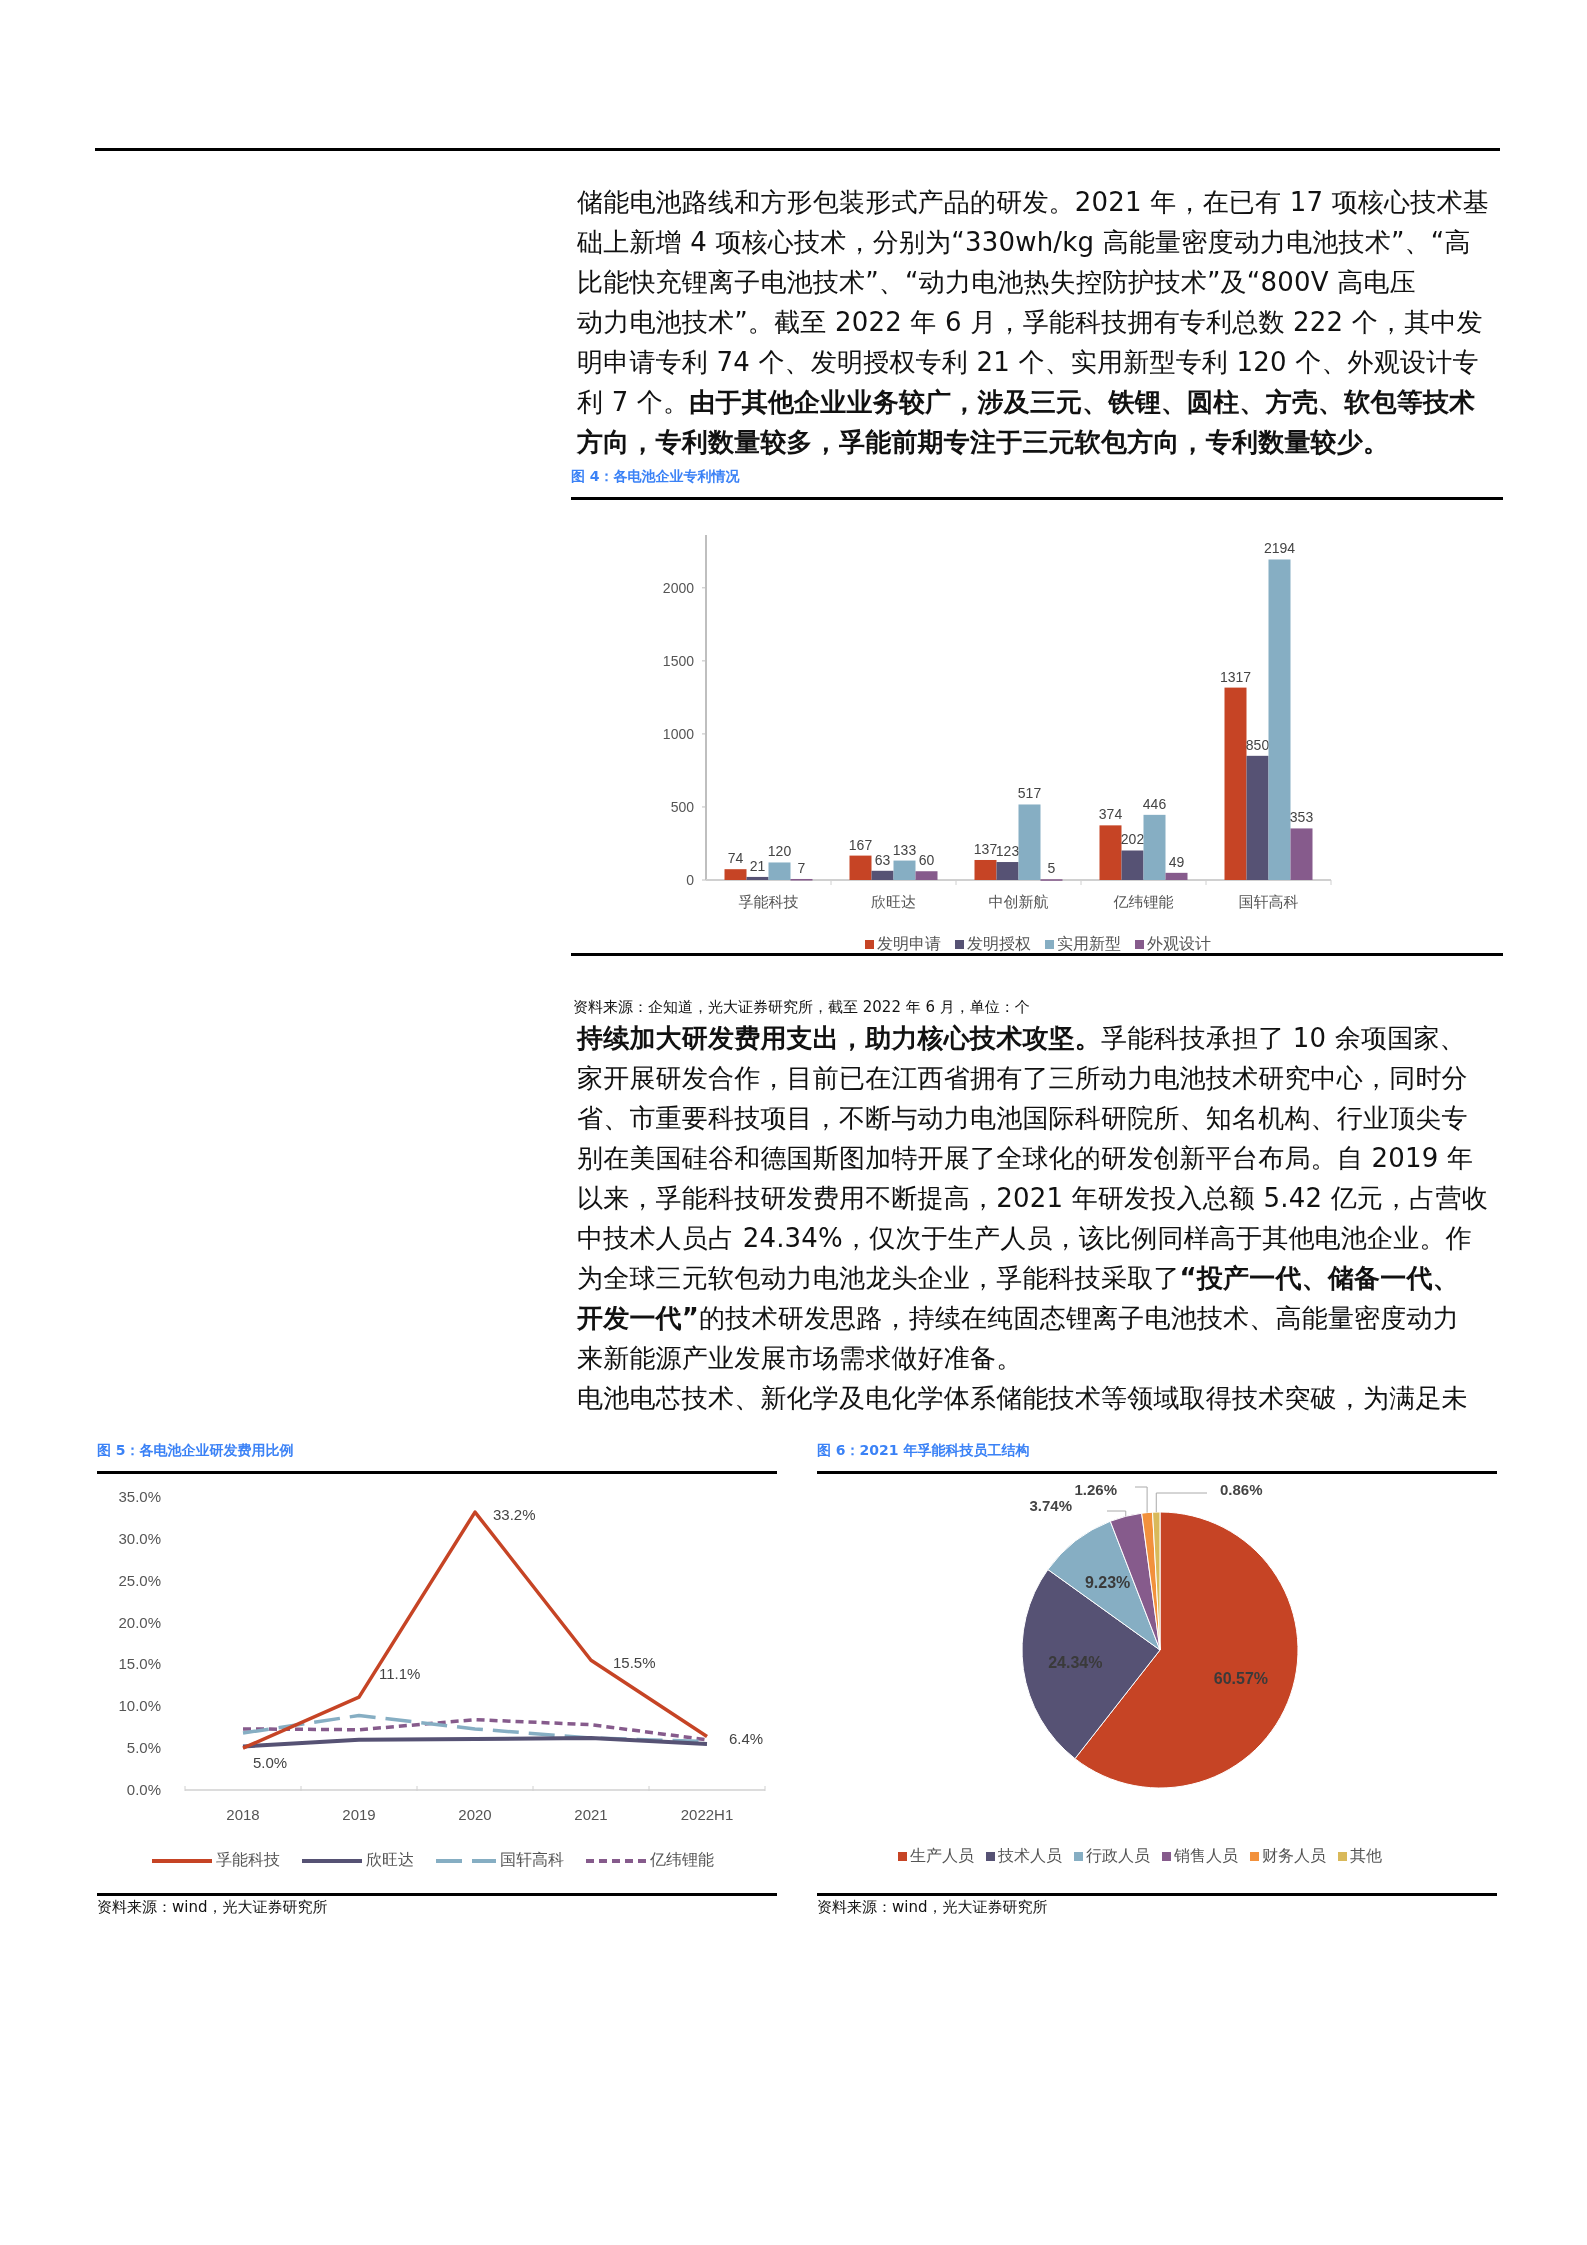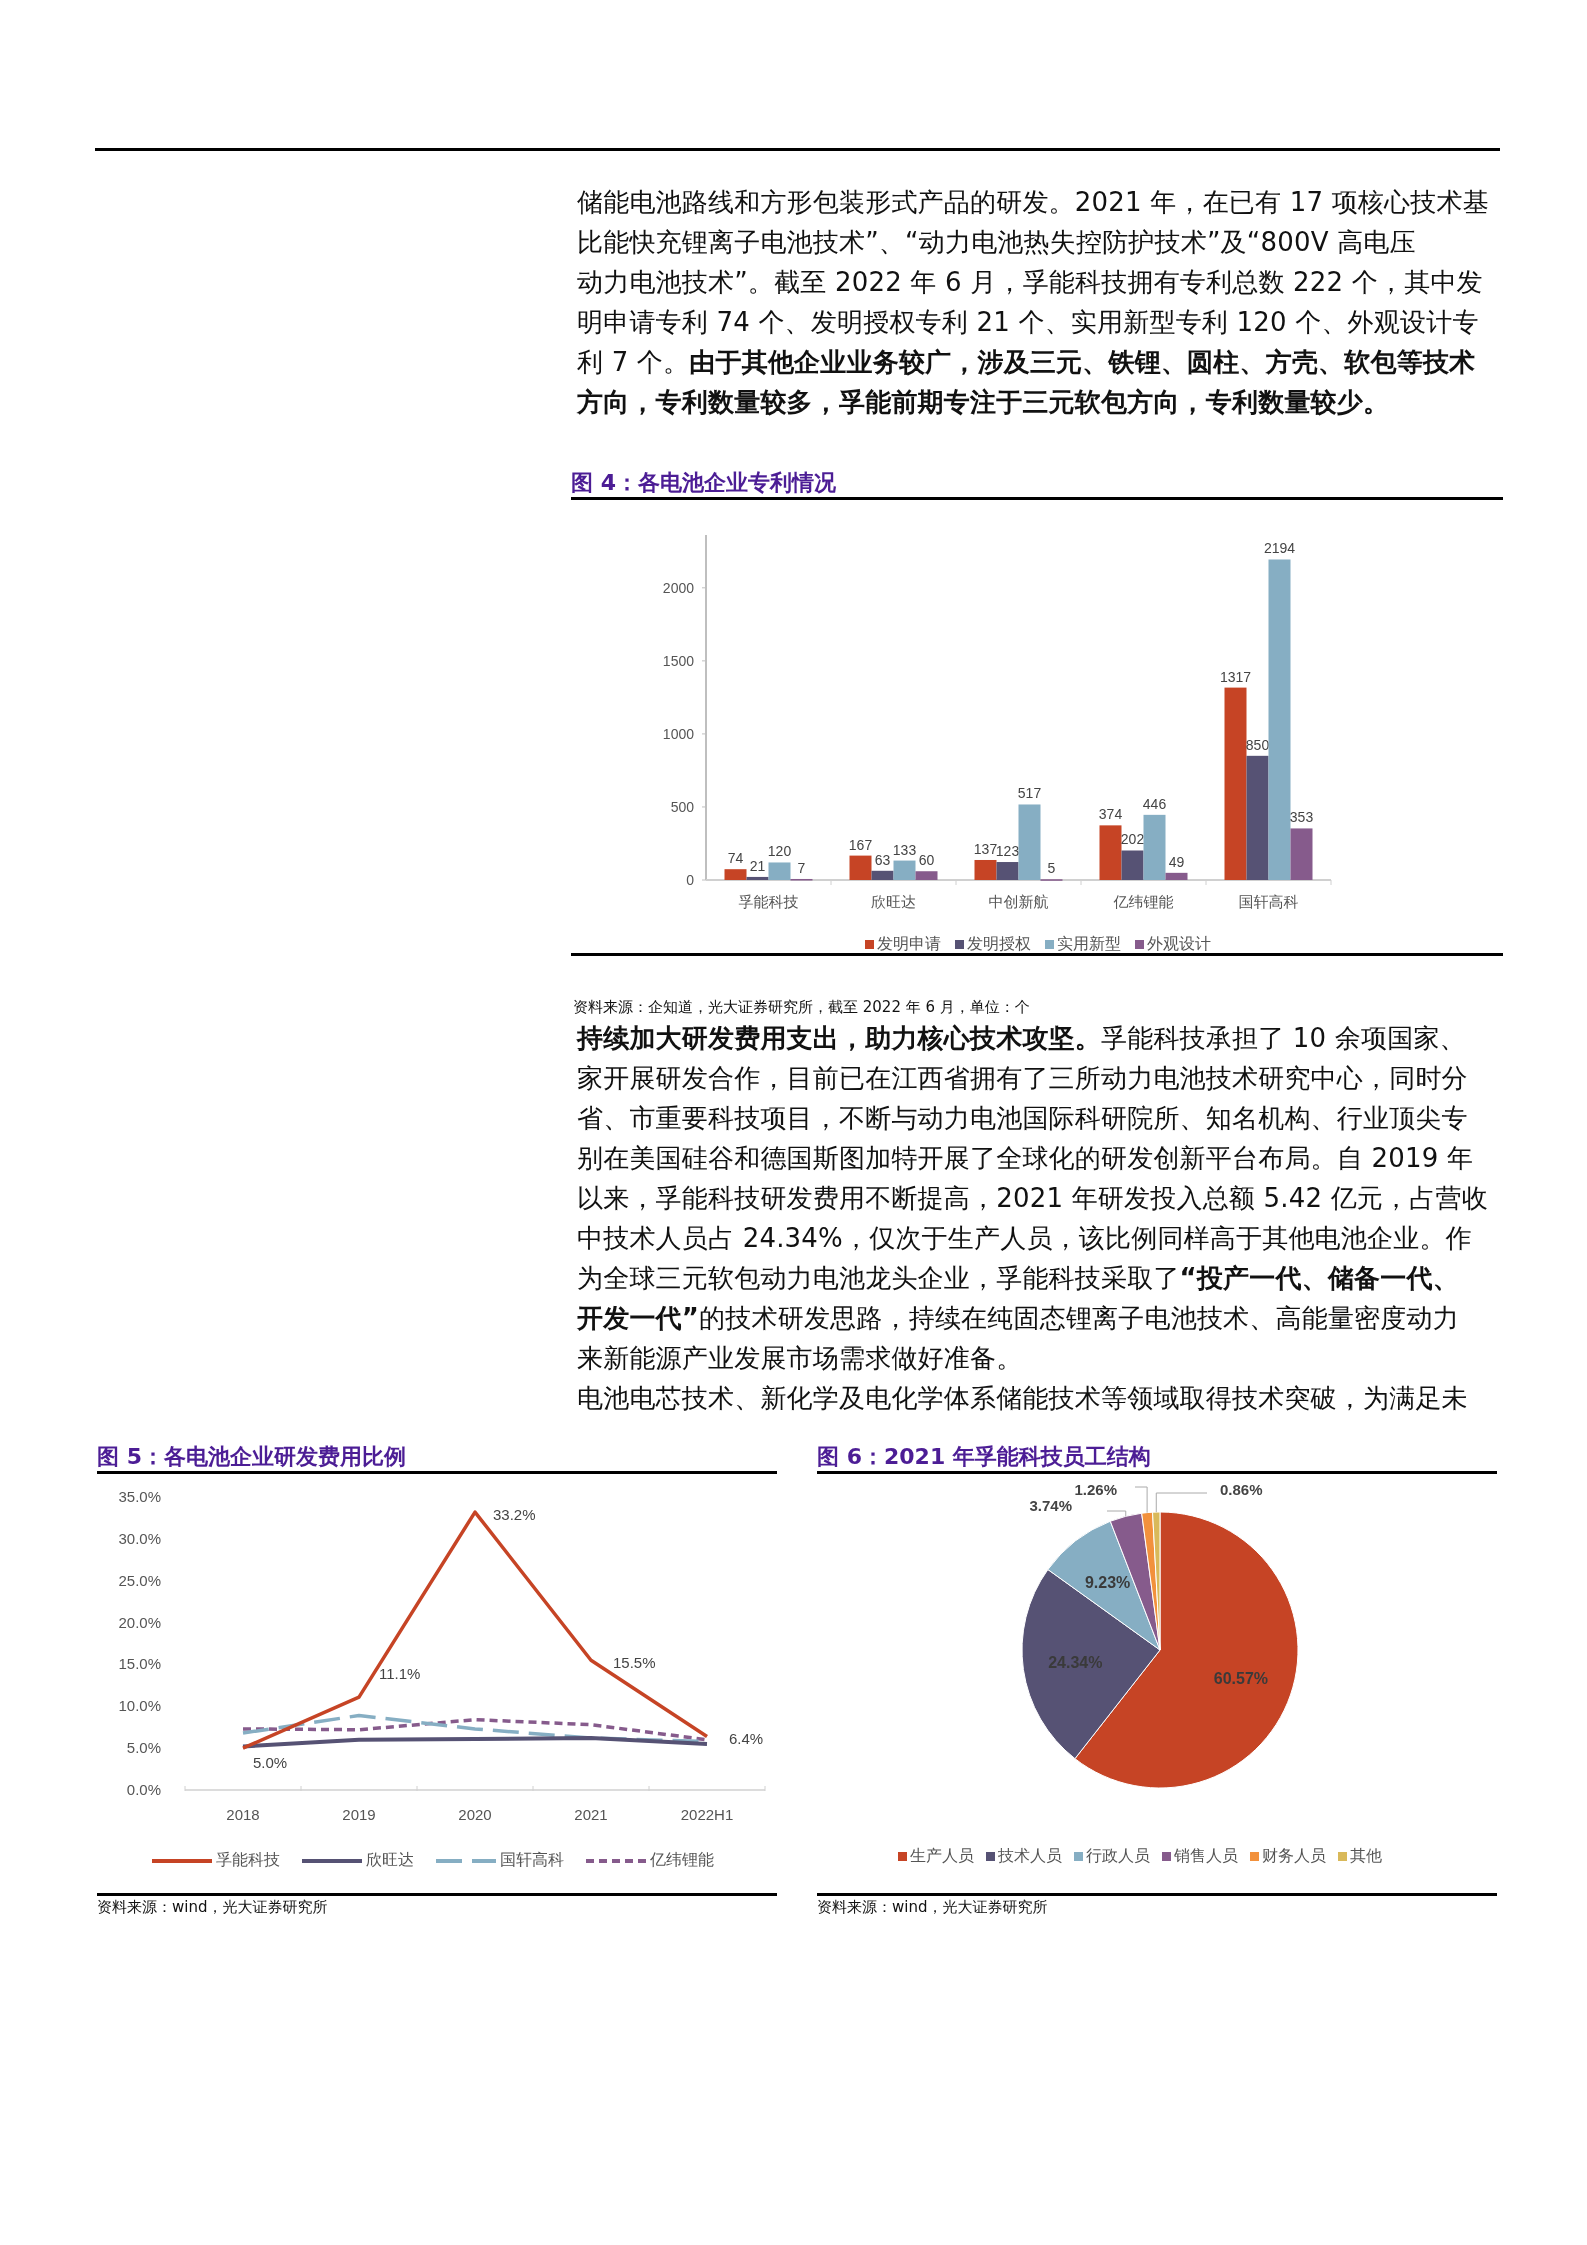--- a/index.html
+++ b/index.html
@@ -1,36 +1,37 @@
 <!DOCTYPE html>
 <html><head>
 <meta charset="utf-8">
 <style>
   html, body { margin: 0; padding: 0; background: #ffffff; }
   body { width: 1587px; height: 2245px; position: relative; font-family: "DejaVu Sans", "Liberation Sans", sans-serif; color: #111; overflow: hidden; }
   .top-rule { position: absolute; left: 95px; top: 148px; width: 1405px; height: 3px; background: #000; }
   .para { position: absolute; left: 577px; width: 925px; font-size: 26px; line-height: 40px; letter-spacing: 0.2px; text-align: justify; color: #111; }
   .para b { font-weight: bold; }
-  .fig-title { position: absolute; font-size: 22px; font-weight: bold; color: #4c1d95; text-align: center; }
+  .fig-title { position: absolute; font-size: 14px; font-weight: bold; color: #3b82f6; text-align: center; }
   .fig-rule { position: absolute; height: 3px; background: #000; }
   .source { position: absolute; font-size: 15px; color: #111; }
   svg text { font-family: "Liberation Sans", "DejaVu Sans", sans-serif; }
   .legend { position: absolute; display: flex; gap: 14px; font-size: 16px; color: #555; align-items: flex-end; }
   .legend-item { display: flex; align-items: center; gap: 3px; }
   .sw { display: inline-block; width: 9px; height: 9px; }
   .line-legend { position: absolute; display: flex; gap: 22px; font-size: 16px; color: #555; align-items: center; }
   .line-legend .legend-item { gap: 4px; }
 </style>
 </head>
 <body>
 
 <div class="top-rule"></div>
 
 <div class="para" style="top:182px;">
   <div>储能电池路线和方形包装形式产品的研发。2021 年，在已有 17 项核心技术基</div>
+  <div>础上新增 4 项核心技术，分别为“330wh/kg 高能量密度动力电池技术”、“高</div>
   <div>比能快充锂离子电池技术”、“动力电池热失控防护技术”及“800V 高电压</div>
   <div>动力电池技术”。截至 2022 年 6 月，孚能科技拥有专利总数 222 个，其中发</div>
   <div>明申请专利 74 个、发明授权专利 21 个、实用新型专利 120 个、外观设计专</div>
   <div><span>利 7 个。</span><b>由于其他企业业务较广，涉及三元、铁锂、圆柱、方壳、软包等技术</b></div>
   <div><b>方向，专利数量较多，孚能前期专注于三元软包方向，专利数量较少。</b></div>
 </div>
 
 <div class="fig-title" style="left:571px; top:468px;">图 4：各电池企业专利情况</div>
 <div class="fig-rule" style="left:571px; top:497px; width:932px;"></div>
 

